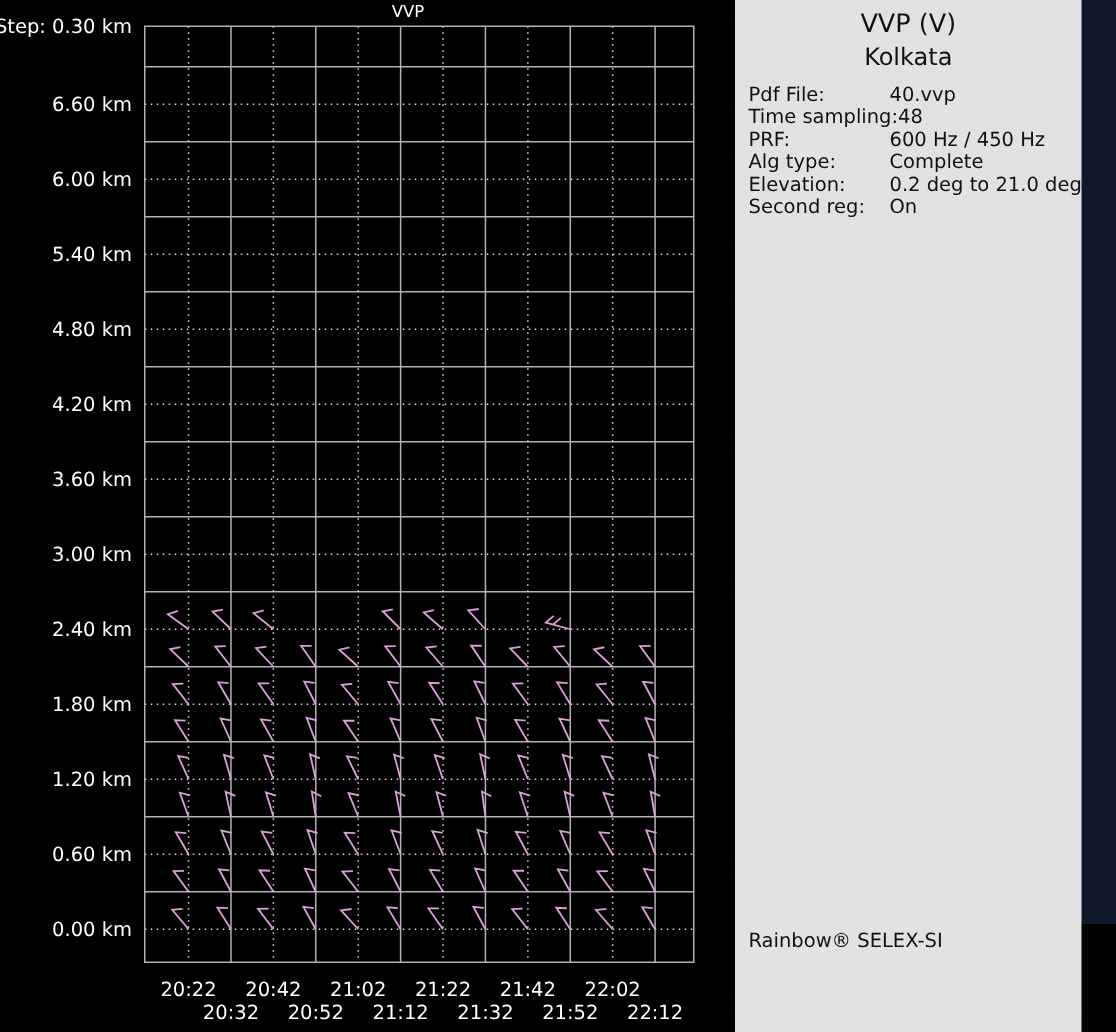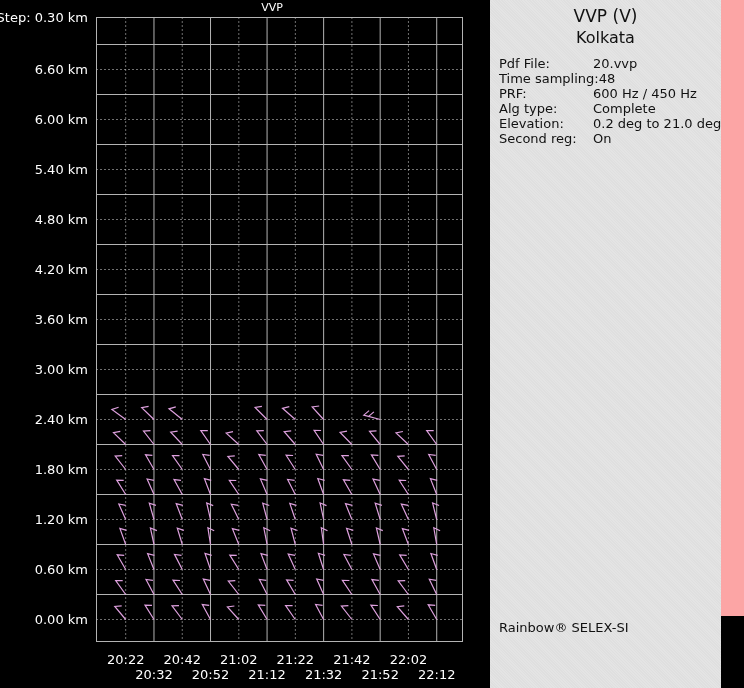--- a/index.html
+++ b/index.html
@@ -1,17 +1,17 @@
 <!DOCTYPE html>
 <html><head>
 <meta charset="utf-8">
 <style>
   html,body{margin:0;padding:0;background:#000;width:744px;height:688px;overflow:hidden;
     font-family:"DejaVu Sans","Liberation Sans",sans-serif;}
-  #app{position:relative;width:744px;height:616px;background:#fca5a5;}
+  #app{position:relative;width:744px;height:616px;background:#0f172a;}
   #chart-region{position:absolute;left:0;top:0;width:513px;height:688px;background:#000;}
   #chart-svg{position:absolute;left:0;top:0;overflow:visible;}
   #info-panel{position:absolute;left:490px;top:0;width:231px;height:688px;
     background:#e3e3e3;color:#111;
     background-image:repeating-linear-gradient(45deg,rgba(0,0,0,0.02) 0 1px,rgba(255,255,255,0.03) 1px 2px);}
   .p-title{margin-top:6px;text-align:center;font-size:17px;}
   .p-datetime{margin-top:1px;text-align:center;font-size:17px;}
   .p-site{margin-top:2px;text-align:center;font-size:16px;}
   #params{margin-top:9px;padding-left:9px;font-size:13px;line-height:15px;}
   .param-row{display:flex;}
@@ -192,21 +192,21 @@
         <text x="380.175" y="679" text-anchor="middle" font-size="13" fill="#ffffff" font-family="&quot;DejaVu Sans&quot;,&quot;Liberation Sans&quot;,sans-serif">21:52</text>
         <text x="436.72499999999997" y="679" text-anchor="middle" font-size="13" fill="#ffffff" font-family="&quot;DejaVu Sans&quot;,&quot;Liberation Sans&quot;,sans-serif">22:12</text>
       </svg>
   </div>
   <div id="info-panel">
     <div class="p-title">VVP (V)</div>
     <div class="p-site">Kolkata</div>
     <div id="params">
         <div class="param-row">
           <span class="param-label">Pdf File:</span>
-          <span class="param-value">20.vvp</span>
+          <span class="param-value">40.vvp</span>
         </div>
         <div class="param-row">
           <span class="param-label">Time sampling:48</span>
           <span class="param-value"></span>
         </div>
         <div class="param-row">
           <span class="param-label">PRF:</span>
           <span class="param-value">600 Hz / 450 Hz</span>
         </div>
         <div class="param-row">

